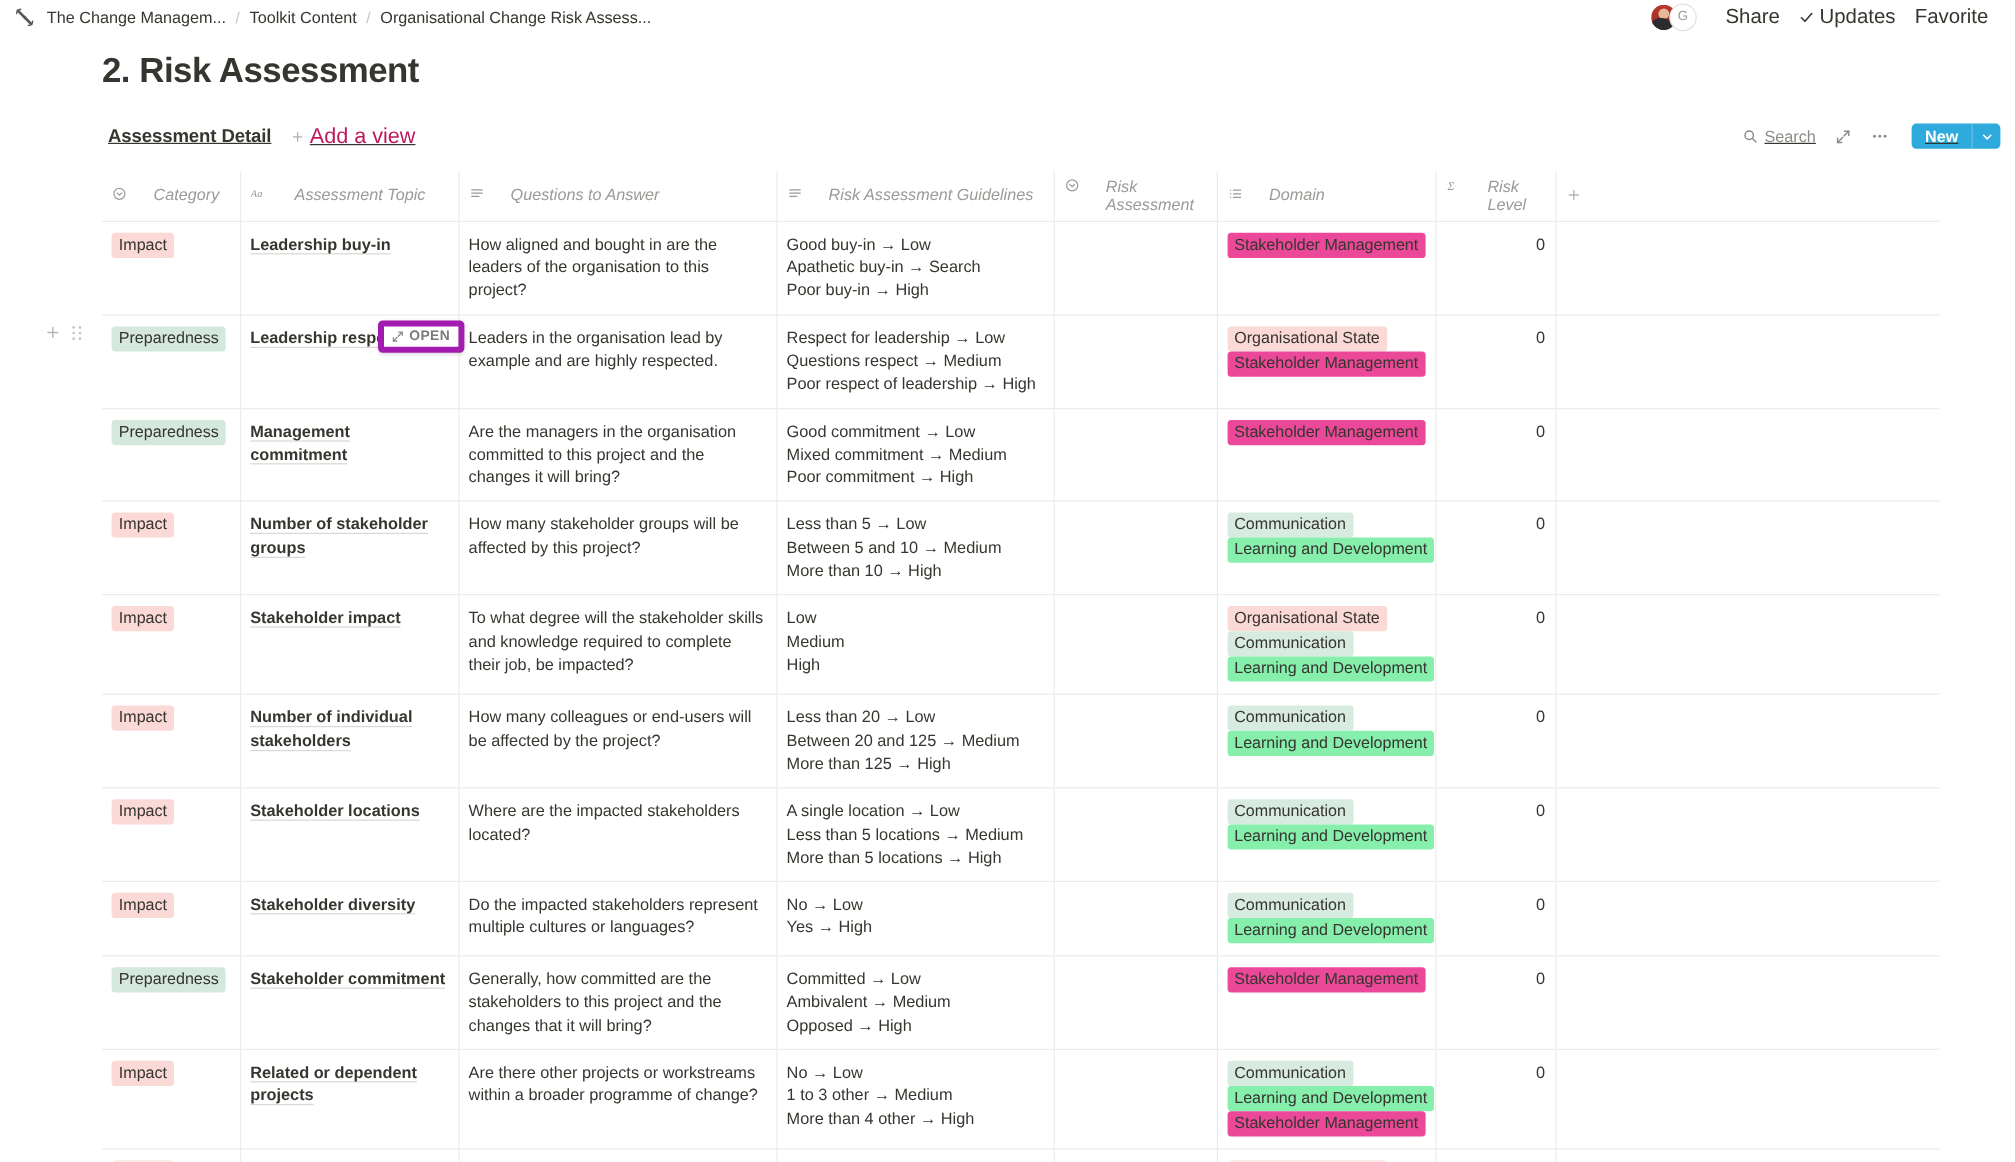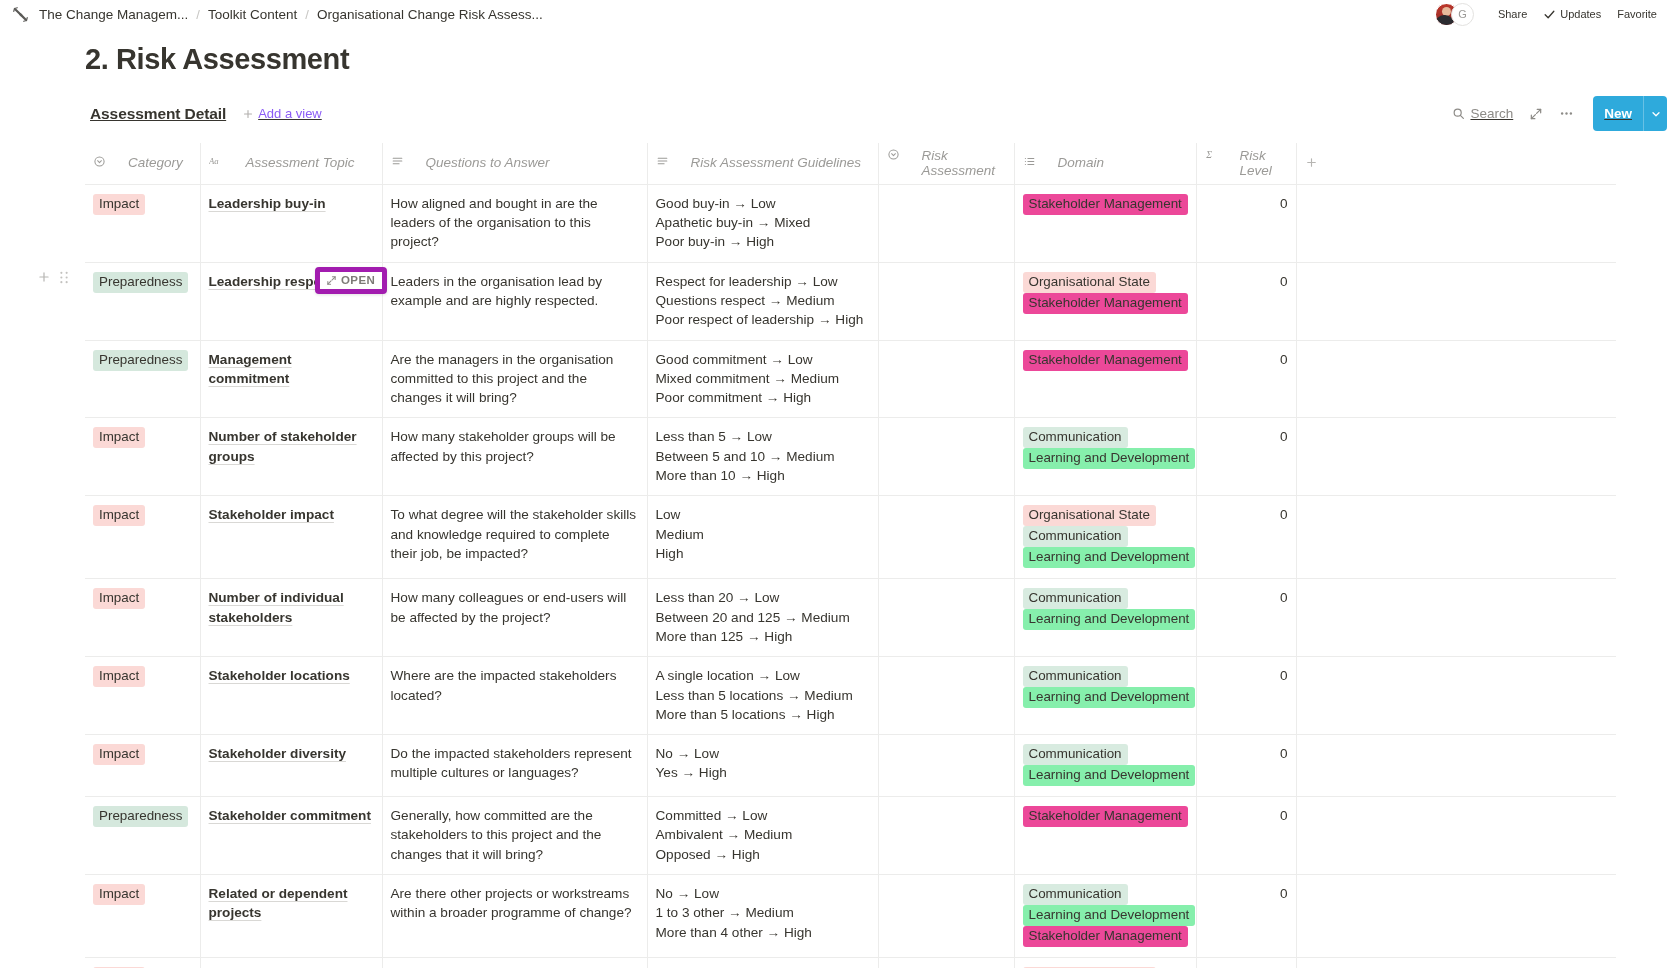--- a/index.html
+++ b/index.html
@@ -70,21 +70,21 @@
     background: #ffffff;
     border: 1px solid #e3e2e0;
     color: #9b9a97;
     font-size: 11px;
     display: flex; align-items: center; justify-content: center;
     font-weight: 400;
   }
   .topbtn {
     padding: 3px 8px;
     border-radius: 4px;
-    font-size: 11px;
+    font-size: 17px;
     color: #37352f;
     cursor: pointer;
     white-space: nowrap;
     display: flex; align-items: center; gap: 4px;
   }
   .check-icon { display: inline-flex; align-items: center; }
 
   
   .page {
     padding-left: 85px;
@@ -110,22 +110,22 @@
     font-size: 15.5px;
     font-weight: 700;
     color: #37352f;
     padding: 2px 5px;
     border-radius: 4px;
     cursor: pointer;
     letter-spacing: -0.1px;
   }
   .add-view {
     display: flex; align-items: center; gap: 4px;
-    font-size: 13px;
-    color: #8b5cf6;
+    font-size: 18px;
+    color: #be185d;
     padding: 3px 6px;
     margin-left: 5px;
     border-radius: 4px;
     cursor: pointer;
   }
   .viewbar-right {
     margin-left: auto;
     display: flex;
     align-items: center;
     gap: 2px;
@@ -138,21 +138,21 @@
     border-radius: 4px;
     cursor: pointer;
   }
   .new-btn {
     display: flex;
     align-items: stretch;
     margin-left: 10px;
     background: #2eaadc;
     border-radius: 4px;
     overflow: hidden;
-    height: 35px;
+    height: 21px;
     cursor: pointer;
   }
   .new-btn .label {
     color: #fff;
     font-size: 13.5px;
     font-weight: 600;
     padding: 0 11px;
     display: flex; align-items: center;
   }
   .new-btn .caret {
@@ -456,21 +456,21 @@
         </th>
       </tr>
       </thead>
       <tbody>
           <tr class="data-row">
             <td><span class="tag tag-impact">Impact</span></td>
             <td><span class="topic-text">Leadership buy-in</span></td>
             <td>How aligned and bought in are the leaders of the organisation to this project?</td>
             <td>
               <div class="guid-line">Good buy-in → Low</div>
-              <div class="guid-line">Apathetic buy-in → Mixed</div>
+              <div class="guid-line">Apathetic buy-in → Search</div>
               <div class="guid-line">Poor buy-in → High</div>
             </td>
             <td></td>
             <td class="domcell">
               <div><span class="tag tag-stakeholder">Stakeholder Management</span></div>
             </td>
             <td>
               <span class="risk-num">0</span>
             </td>
             <td class="last"></td>

